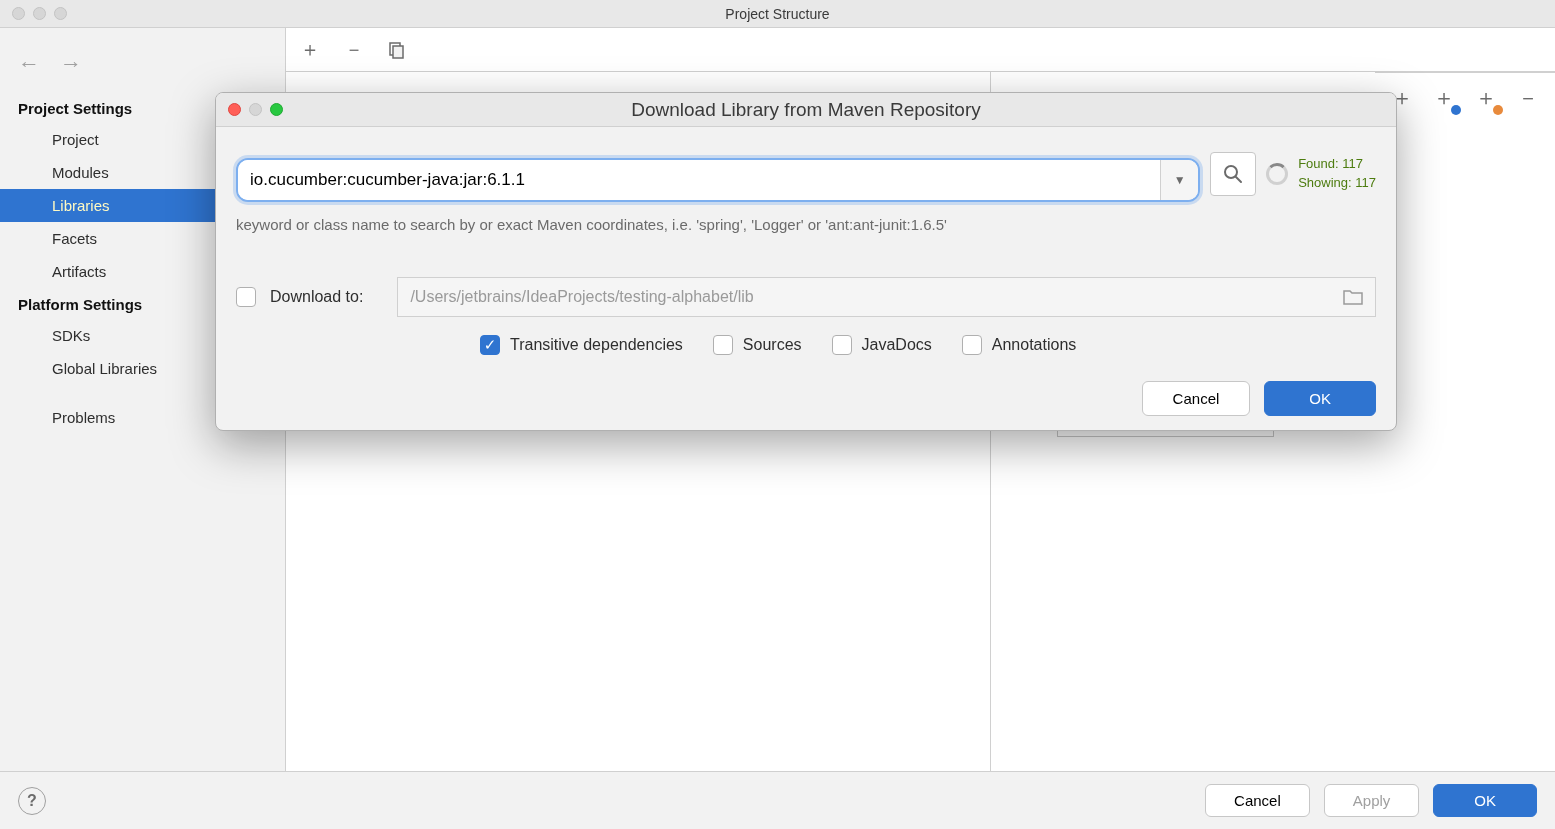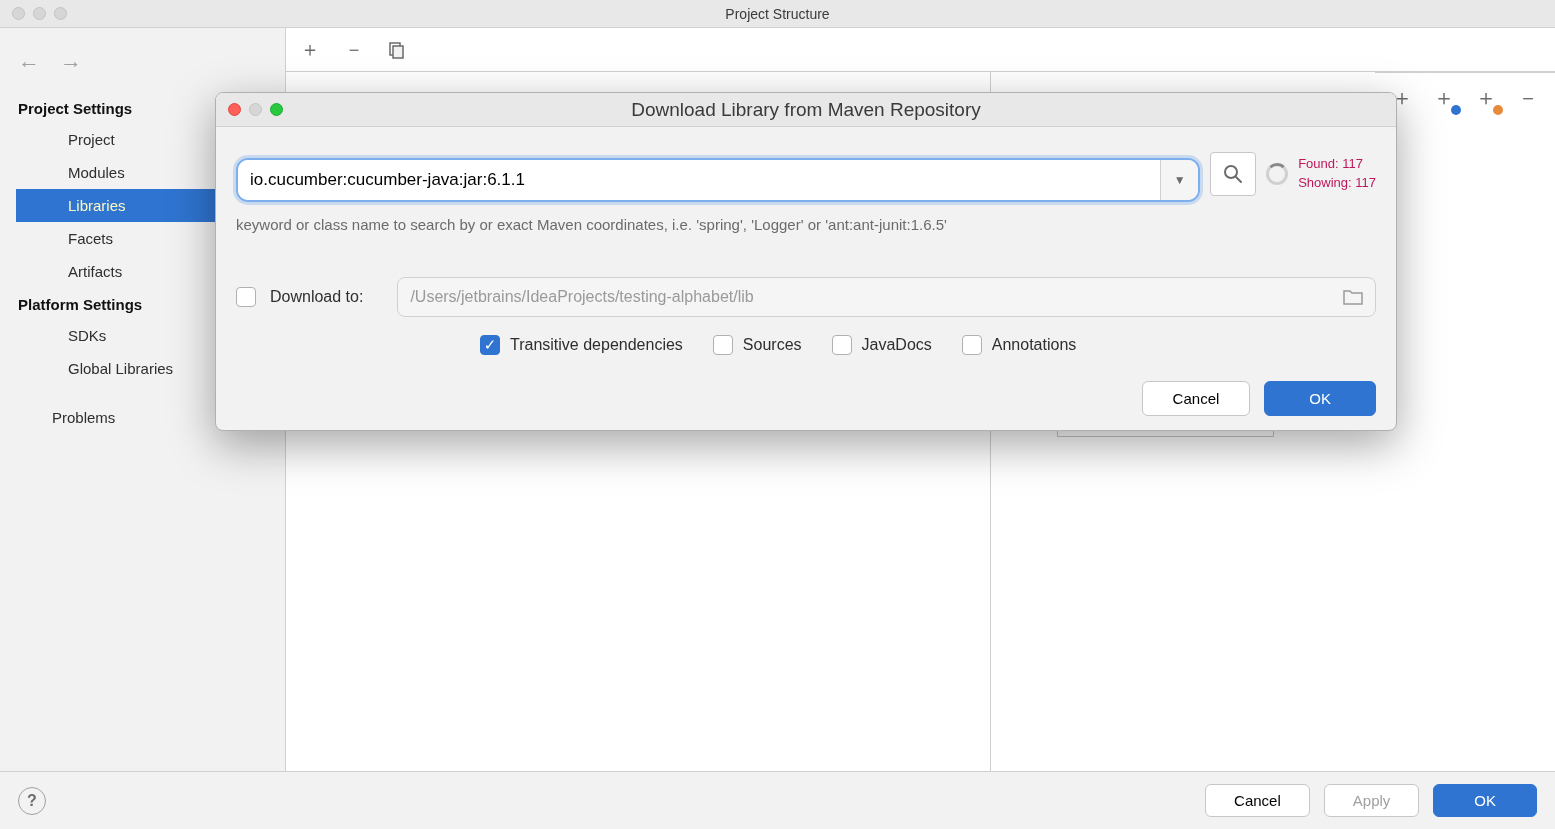--- a/index.html
+++ b/index.html
@@ -70,21 +70,20 @@
     .sidebar-section-header {
       font-weight: 700;
       font-size: 15px;
       padding: 8px 18px 6px;
       color: #111;
     }
     .sidebar-item {
       padding: 8px 18px 8px 52px;
       font-size: 15px;
       cursor: pointer;
-      margin-left: 16px;
     }
     .sidebar-item.selected {
       background: #2f74d0;
       color: #fef9c3;
     }
     .sidebar-problems {
       padding: 24px 18px 8px 52px;
       font-size: 15px;
       cursor: pointer;
     }
@@ -310,21 +309,21 @@
     .spinner::before {
       content: "";
       position: absolute;
       inset: 0;
       border-radius: 50%;
       border: 3px solid #d0d0d0;
       border-top-color: #888;
     }
     .found-info {
       font-size: 13px;
-      color: #be185d;
+      color: #4d7c0f;
       line-height: 1.4;
     }
     .hint-text {
       margin-top: 14px;
       font-size: 15px;
       color: #6b6b6b;
     }
     .download-row {
       margin-top: 44px;
       display: flex;
@@ -350,21 +349,21 @@
       font-size: 15px;
     }
     .download-label {
       font-size: 16px;
       flex-shrink: 0;
     }
     .download-path-wrap {
       flex: 1;
       display: flex;
       border: 1px solid #d0d0d0;
-      border-radius: 8px;
+      border-radius: 0;
       background: #f5f5f5;
       overflow: hidden;
       margin-left: 20px;
     }
     .download-path {
       flex: 1;
       border: none;
       padding: 10px 12px;
       font-size: 16px;
       background: transparent;

